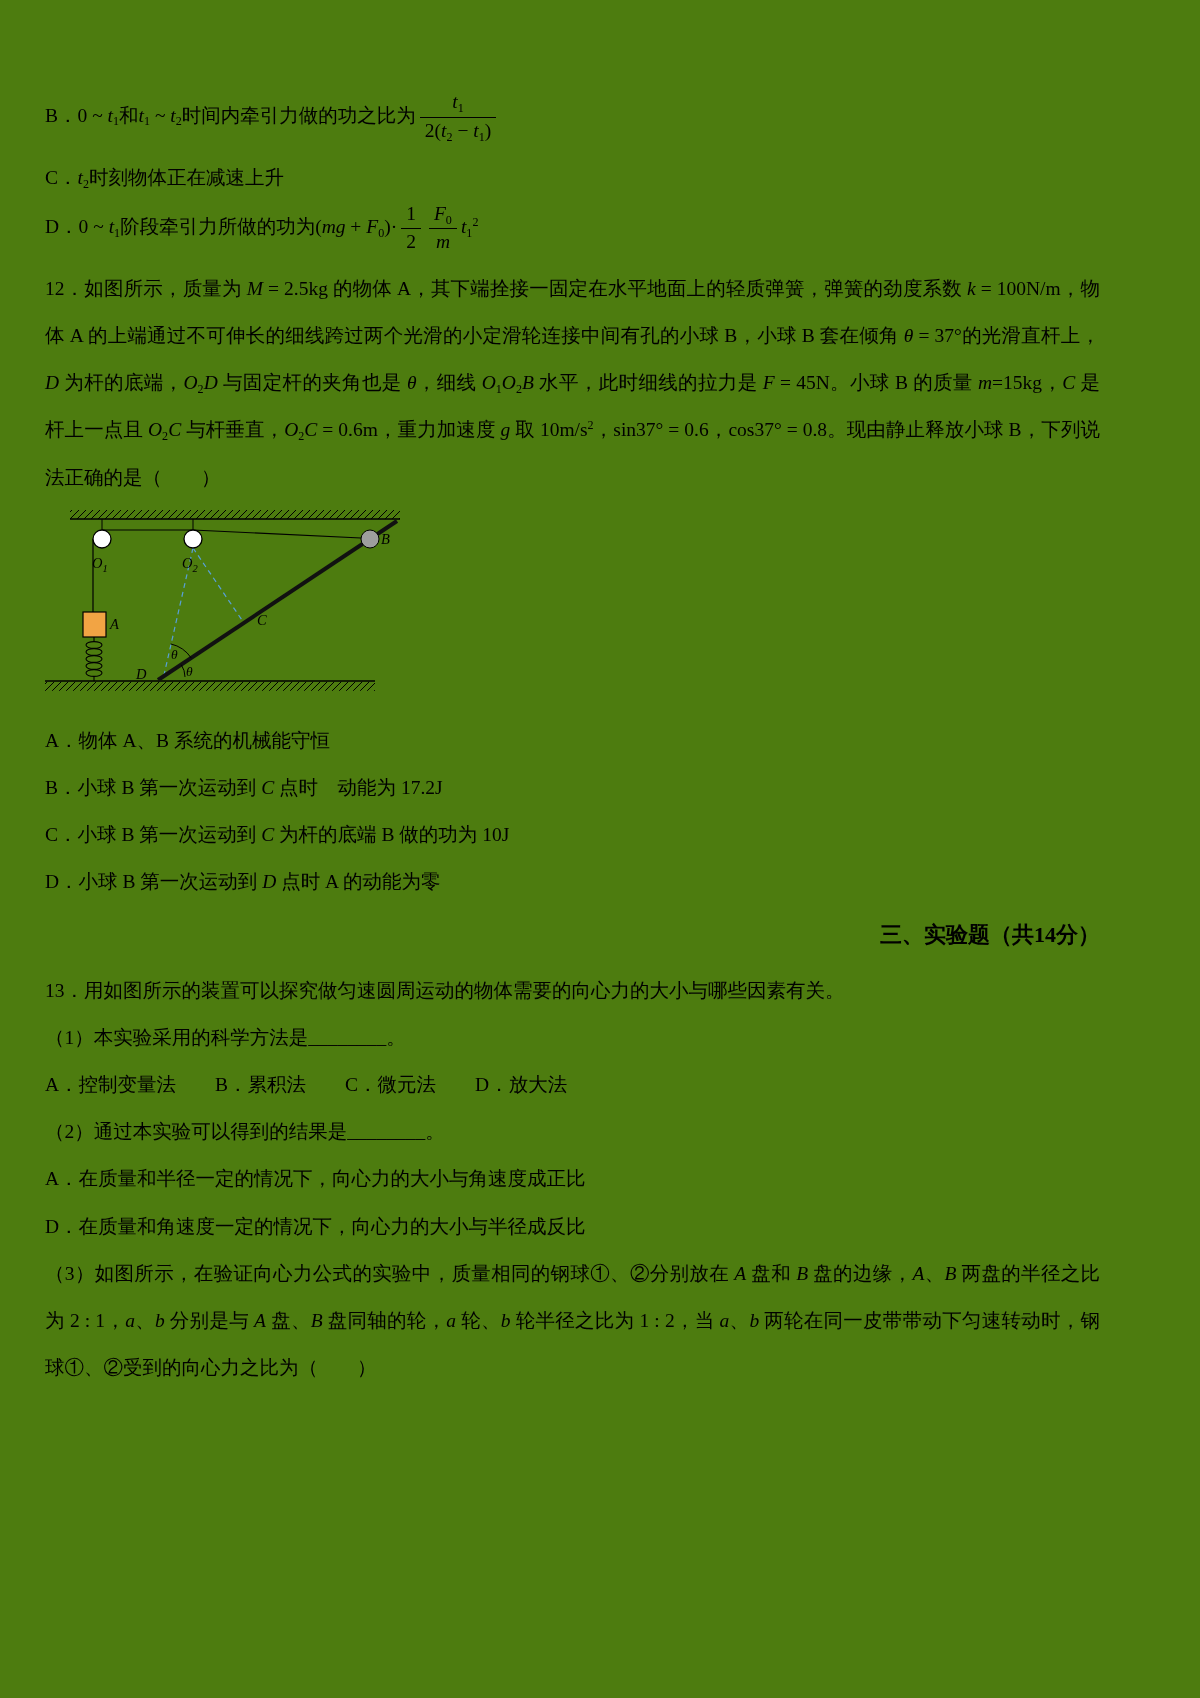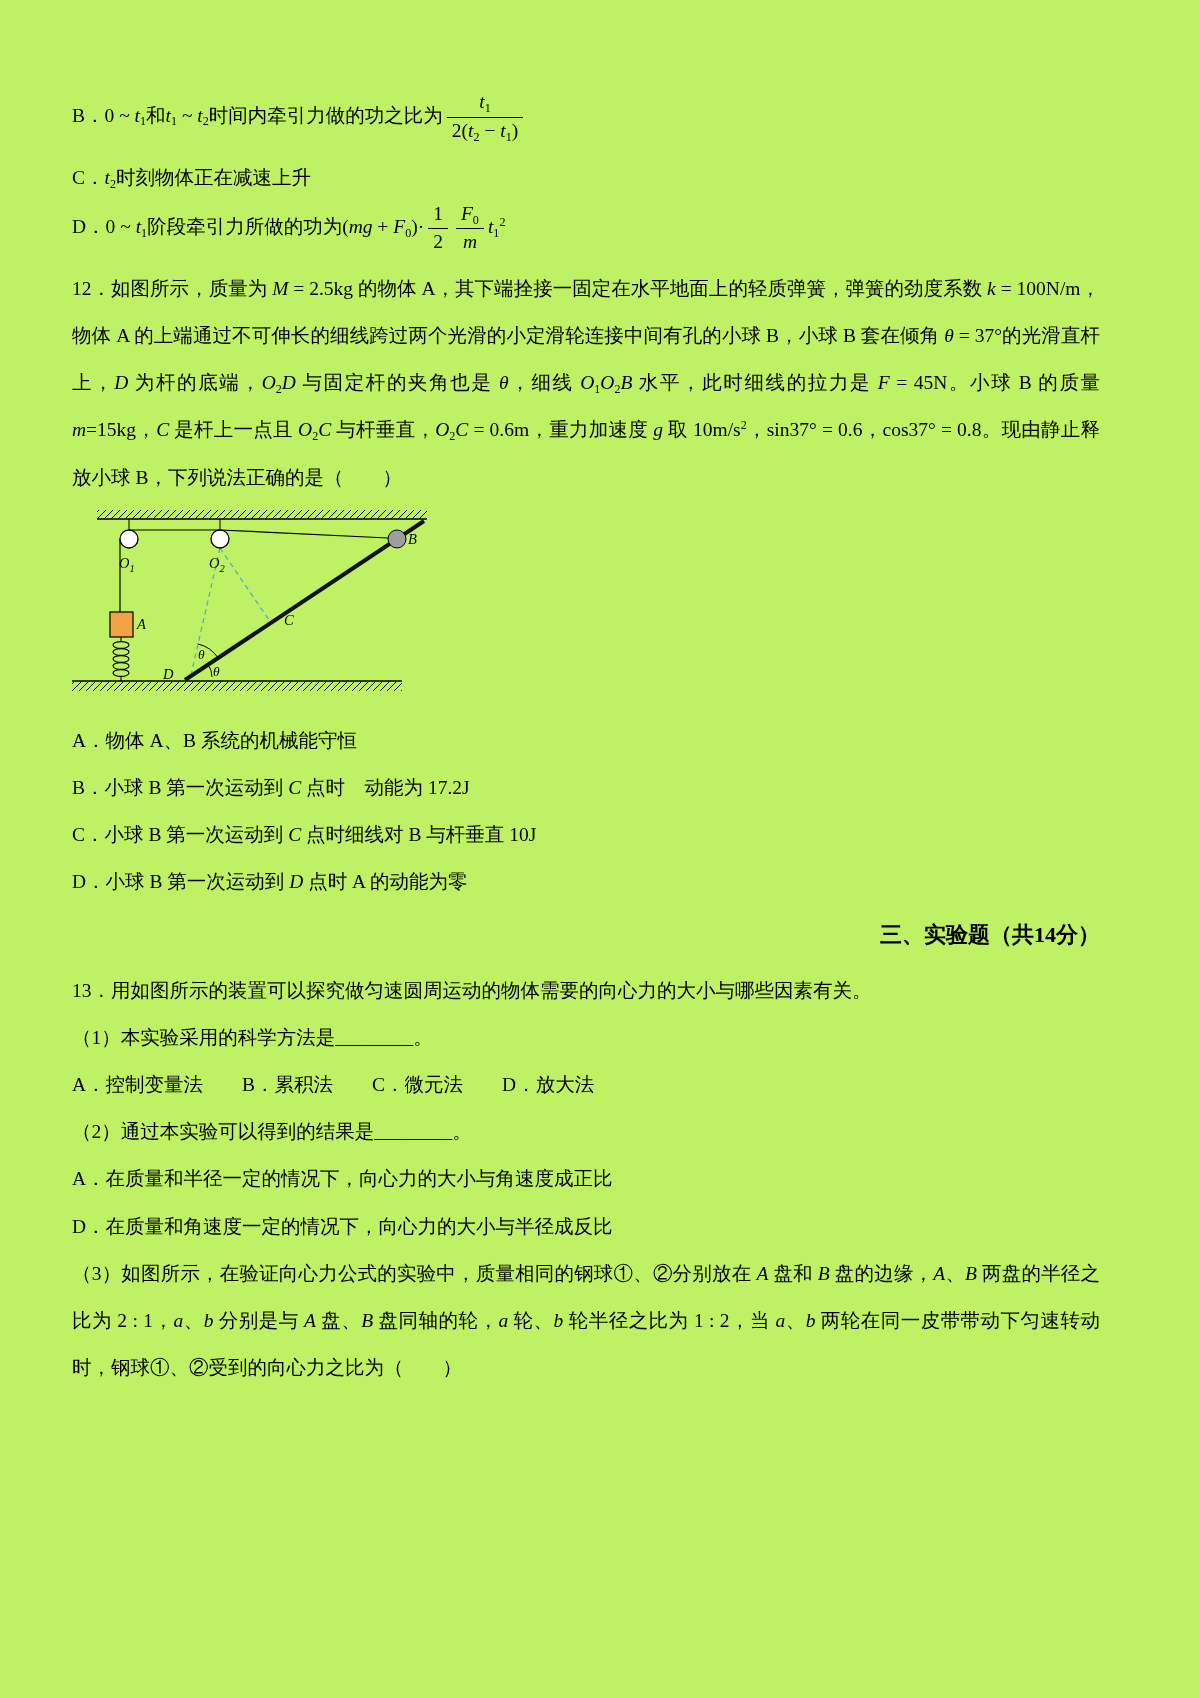--- a/index.html
+++ b/index.html
@@ -1,18 +1,18 @@
 <!DOCTYPE html>
 <html><head>
 <meta charset="utf-8">
 <style>
   * { box-sizing: border-box; }
   html, body { margin: 0; padding: 0; background: #ffffff; }
   body { font-family: "Liberation Serif", "DejaVu Serif", serif; color: #000; }
-  .page { width: 1200px; min-height: 1698px; padding: 90px 100px 60px 72px; background: #bef264; }
+  .page { width: 1200px; min-height: 1698px; padding: 90px 100px 60px 45px; background: #4d7c0f; }
   .line, .para { font-size: 19.5px; line-height: 2.42; margin: 0; }
   .para { text-align: justify; }
   .tallgap { margin-bottom: 10px; }
   .it { font-style: italic; }
   .sb { font-size: 0.62em; vertical-align: -0.3em; }
   .sp { font-size: 0.62em; vertical-align: 0.55em; }
   .frac { display: inline-block; vertical-align: middle; text-align: center; margin: 0 4px; line-height: 1.25; }
   .frac .num { display: block; padding: 0 5px 1px; border-bottom: 1.3px solid #000; }
   .frac .den { display: block; padding: 1px 5px 0; }
   .section-title { font-size: 22px; font-weight: bold; margin: 12px 0 14px; line-height: 1.6; text-align: right; }
@@ -86,21 +86,21 @@
       <text class="flabel" x="336" y="35">B</text>
       <text class="flabel" x="212" y="116">C</text>
       <text class="flabel" x="91" y="170">D</text>
       <text class="ftheta" x="126" y="150">θ</text>
       <text class="ftheta" x="141" y="167">θ</text>
     </svg>
   </div>
 
   <p class="line"><span>A．物体 A、B 系统的机械能守恒</span></p>
   <p class="line"><span>B．小球 B 第一次运动到 </span><span class="it">C</span><span> 点时　动能为 17.2J</span></p>
-  <p class="line"><span>C．小球 B 第一次运动到 </span><span class="it">C</span><span> 点时细线对 B 与杆垂直 10J</span></p>
+  <p class="line"><span>C．小球 B 第一次运动到 </span><span class="it">C</span><span> 为杆的底端 B 做的功为 10J</span></p>
   <p class="line"><span>D．小球 B 第一次运动到 </span><span class="it">D</span><span> 点时 A 的动能为零</span></p>
 
   <h3 class="section-title">三、实验题（共14分）</h3>
 
   <p class="line"><span>13．用如图所示的装置可以探究做匀速圆周运动的物体需要的向心力的大小与哪些因素有关。</span></p>
   <p class="line"><span>（1）本实验采用的科学方法是________。</span></p>
   <p class="line"><span>A．控制变量法　　B．累积法　　C．微元法　　D．放大法</span></p>
   <p class="line"><span>（2）通过本实验可以得到的结果是________。</span></p>
   <p class="line"><span>A．在质量和半径一定的情况下，向心力的大小与角速度成正比</span></p>
   <p class="line"><span>D．在质量和角速度一定的情况下，向心力的大小与半径成反比</span></p>

